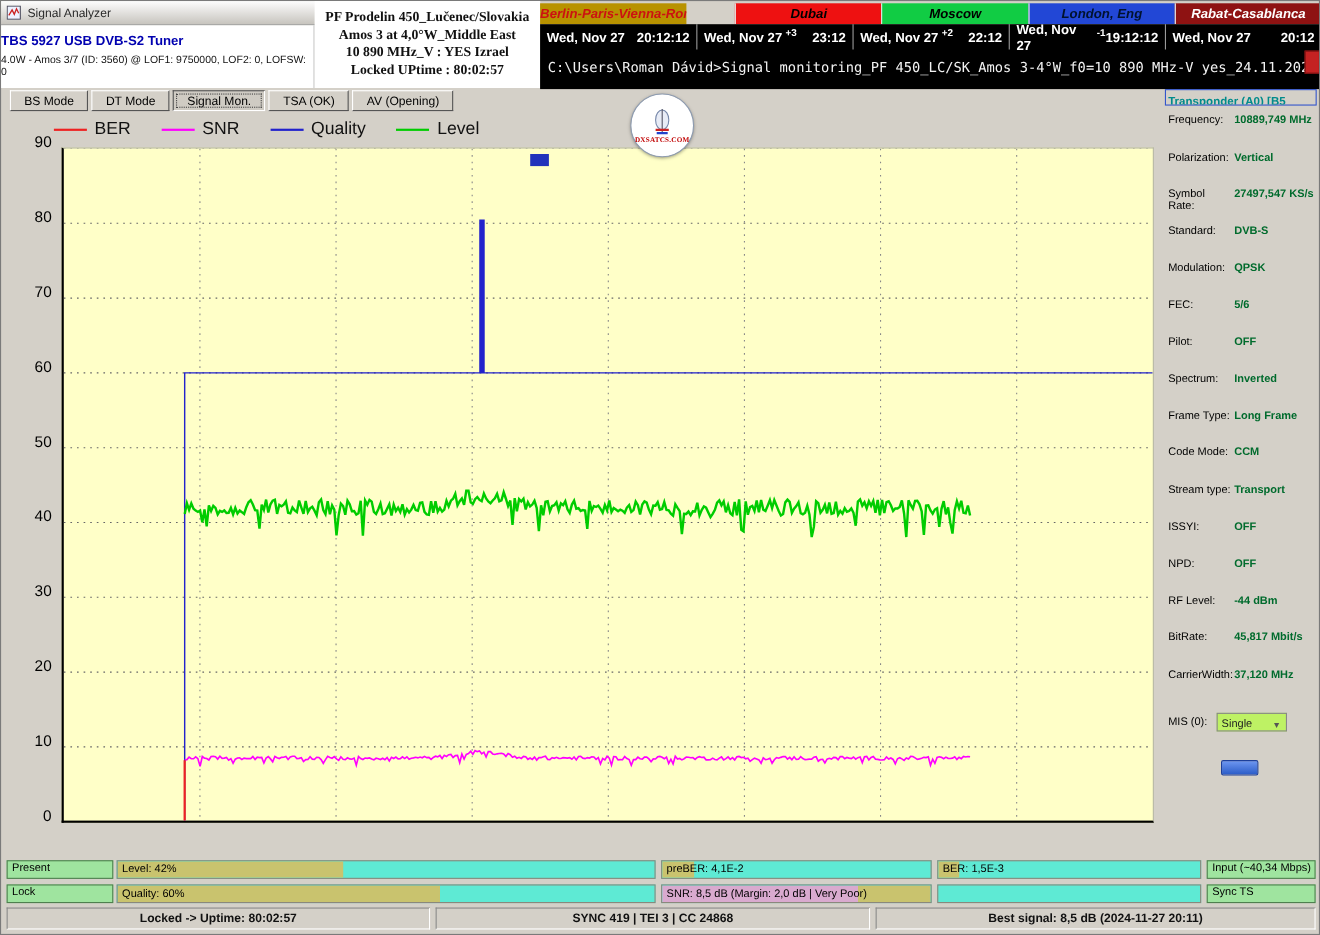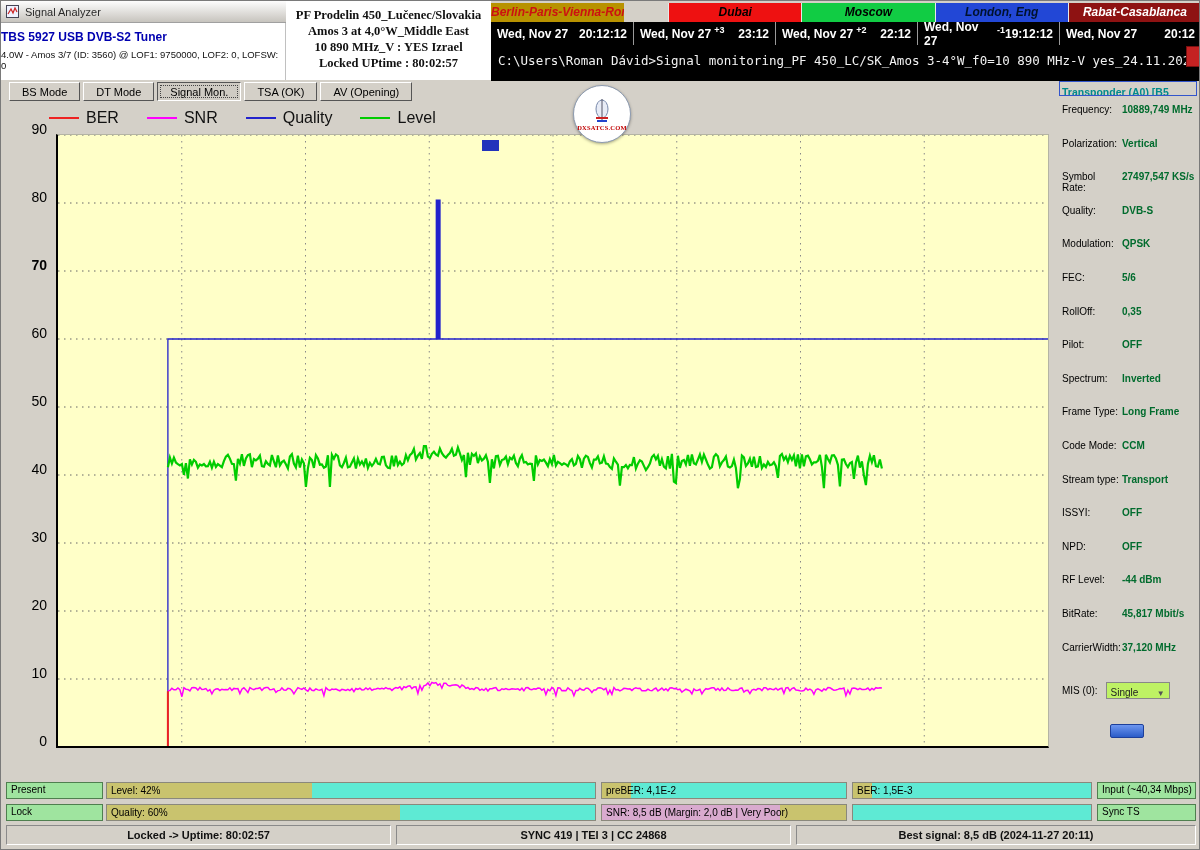--- a/index.html
+++ b/index.html
@@ -162,21 +162,21 @@
     <line x1="15" y1="1" x2="15" y2="22" stroke="#556" stroke-width="1"></line>
     <line x1="9" y1="20" x2="21" y2="20" stroke="#cc2222" stroke-width="2"></line>
     <line x1="10" y1="23" x2="20" y2="23" stroke="#2244cc" stroke-width="2"></line>
   </svg>
   <div class="txt">DXSATCS.COM</div>
 </div>
 
 <div id="y-labels" class="abs">
     <div class="ytick" style="top: -13px;">90</div>
     <div class="ytick" style="top: 55px;">80</div>
-    <div class="ytick" style="top: 123px; font-weight: bold;">70</div>
+    <div class="ytick" style="top: 123px;">70</div>
     <div class="ytick" style="top: 191px;">60</div>
     <div class="ytick" style="top: 259px;">50</div>
     <div class="ytick" style="top: 327px;">40</div>
     <div class="ytick" style="top: 395px;">30</div>
     <div class="ytick" style="top: 463px;">20</div>
     <div class="ytick" style="top: 531px;">10</div>
     <div class="ytick" style="top: 599px;">0</div>
   </div>
 <div id="plot" class="abs"><svg width="990" height="612">
       <line x1="0" y1="0" x2="990" y2="0" stroke="#666" stroke-width="1" stroke-dasharray="1.5 4.5"></line>
@@ -212,34 +212,30 @@
       </div>
       <div class="tp-row">
         <span class="lbl">Polarization:</span>
         <span class="val">Vertical</span>
       </div>
       <div class="tp-row">
         <span class="lbl">Symbol Rate:</span>
         <span class="val">27497,547 KS/s</span>
       </div>
       <div class="tp-row">
-        <span class="lbl">Quality:</span>
+        <span class="lbl">Standard:</span>
         <span class="val">DVB-S</span>
       </div>
       <div class="tp-row">
         <span class="lbl">Modulation:</span>
         <span class="val">QPSK</span>
       </div>
       <div class="tp-row">
         <span class="lbl">FEC:</span>
         <span class="val">5/6</span>
-      </div>
-      <div class="tp-row">
-        <span class="lbl">RollOff:</span>
-        <span class="val">0,35</span>
       </div>
       <div class="tp-row">
         <span class="lbl">Pilot:</span>
         <span class="val">OFF</span>
       </div>
       <div class="tp-row">
         <span class="lbl">Spectrum:</span>
         <span class="val">Inverted</span>
       </div>
       <div class="tp-row">

